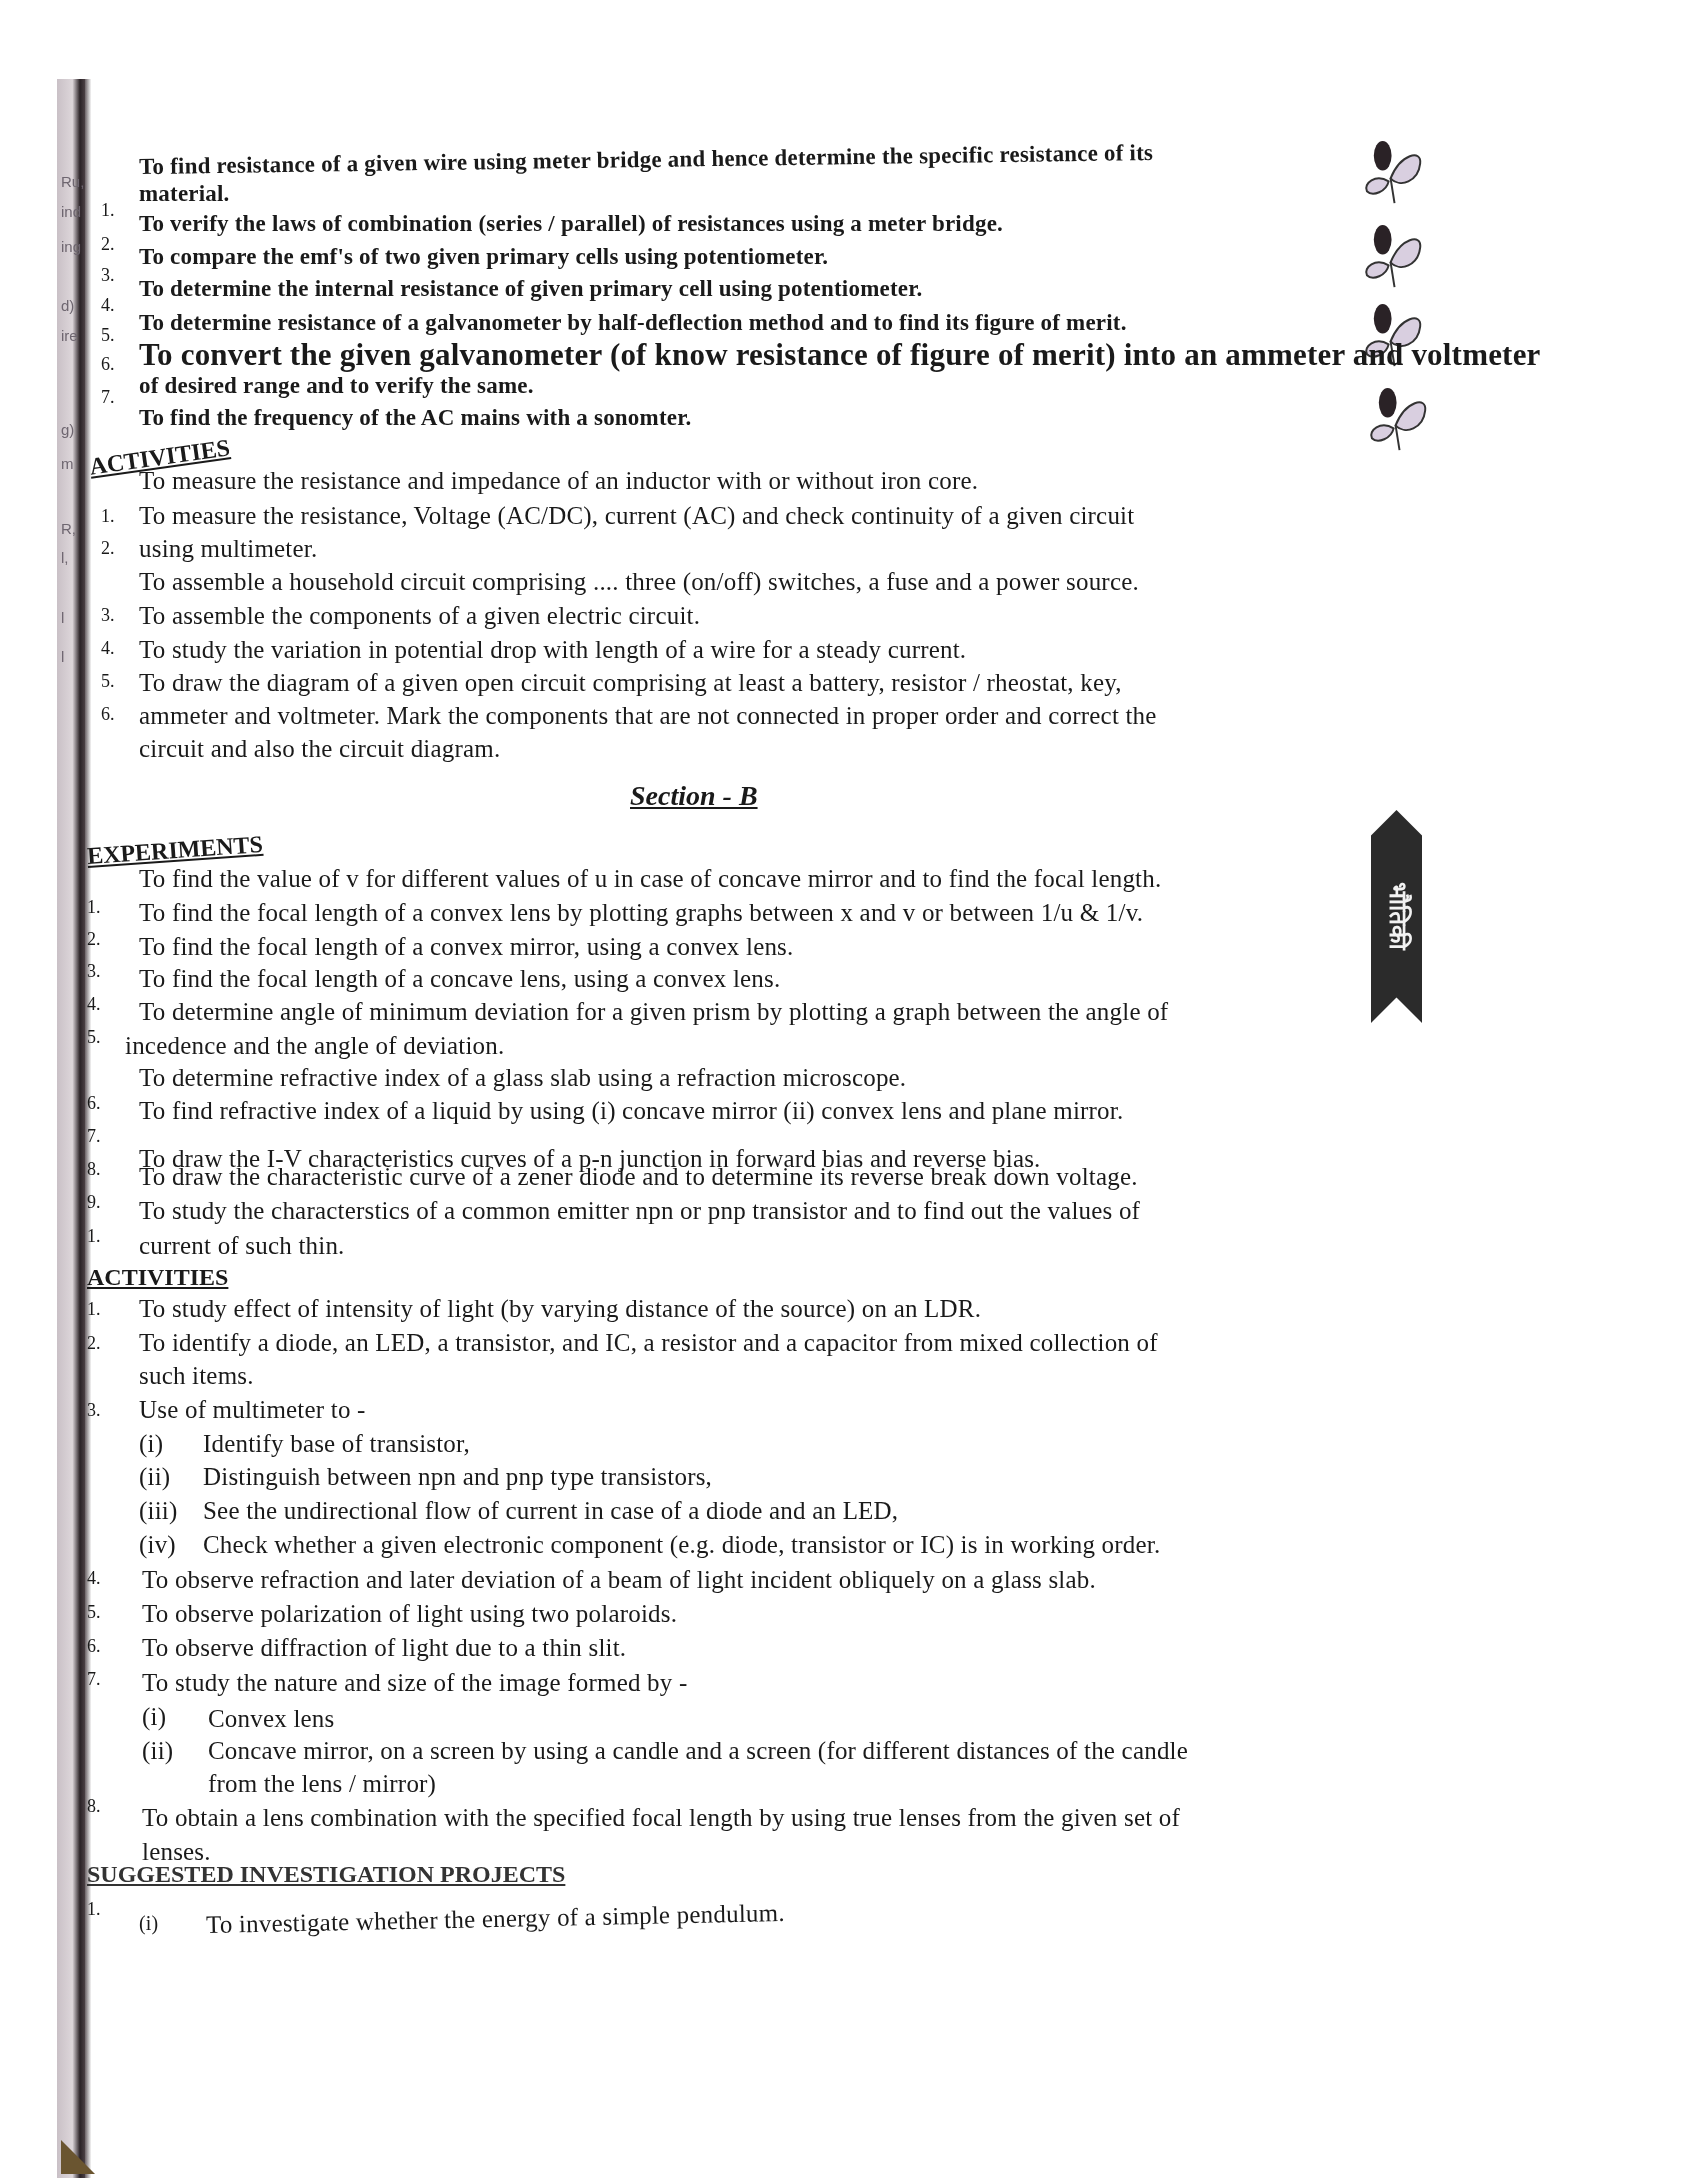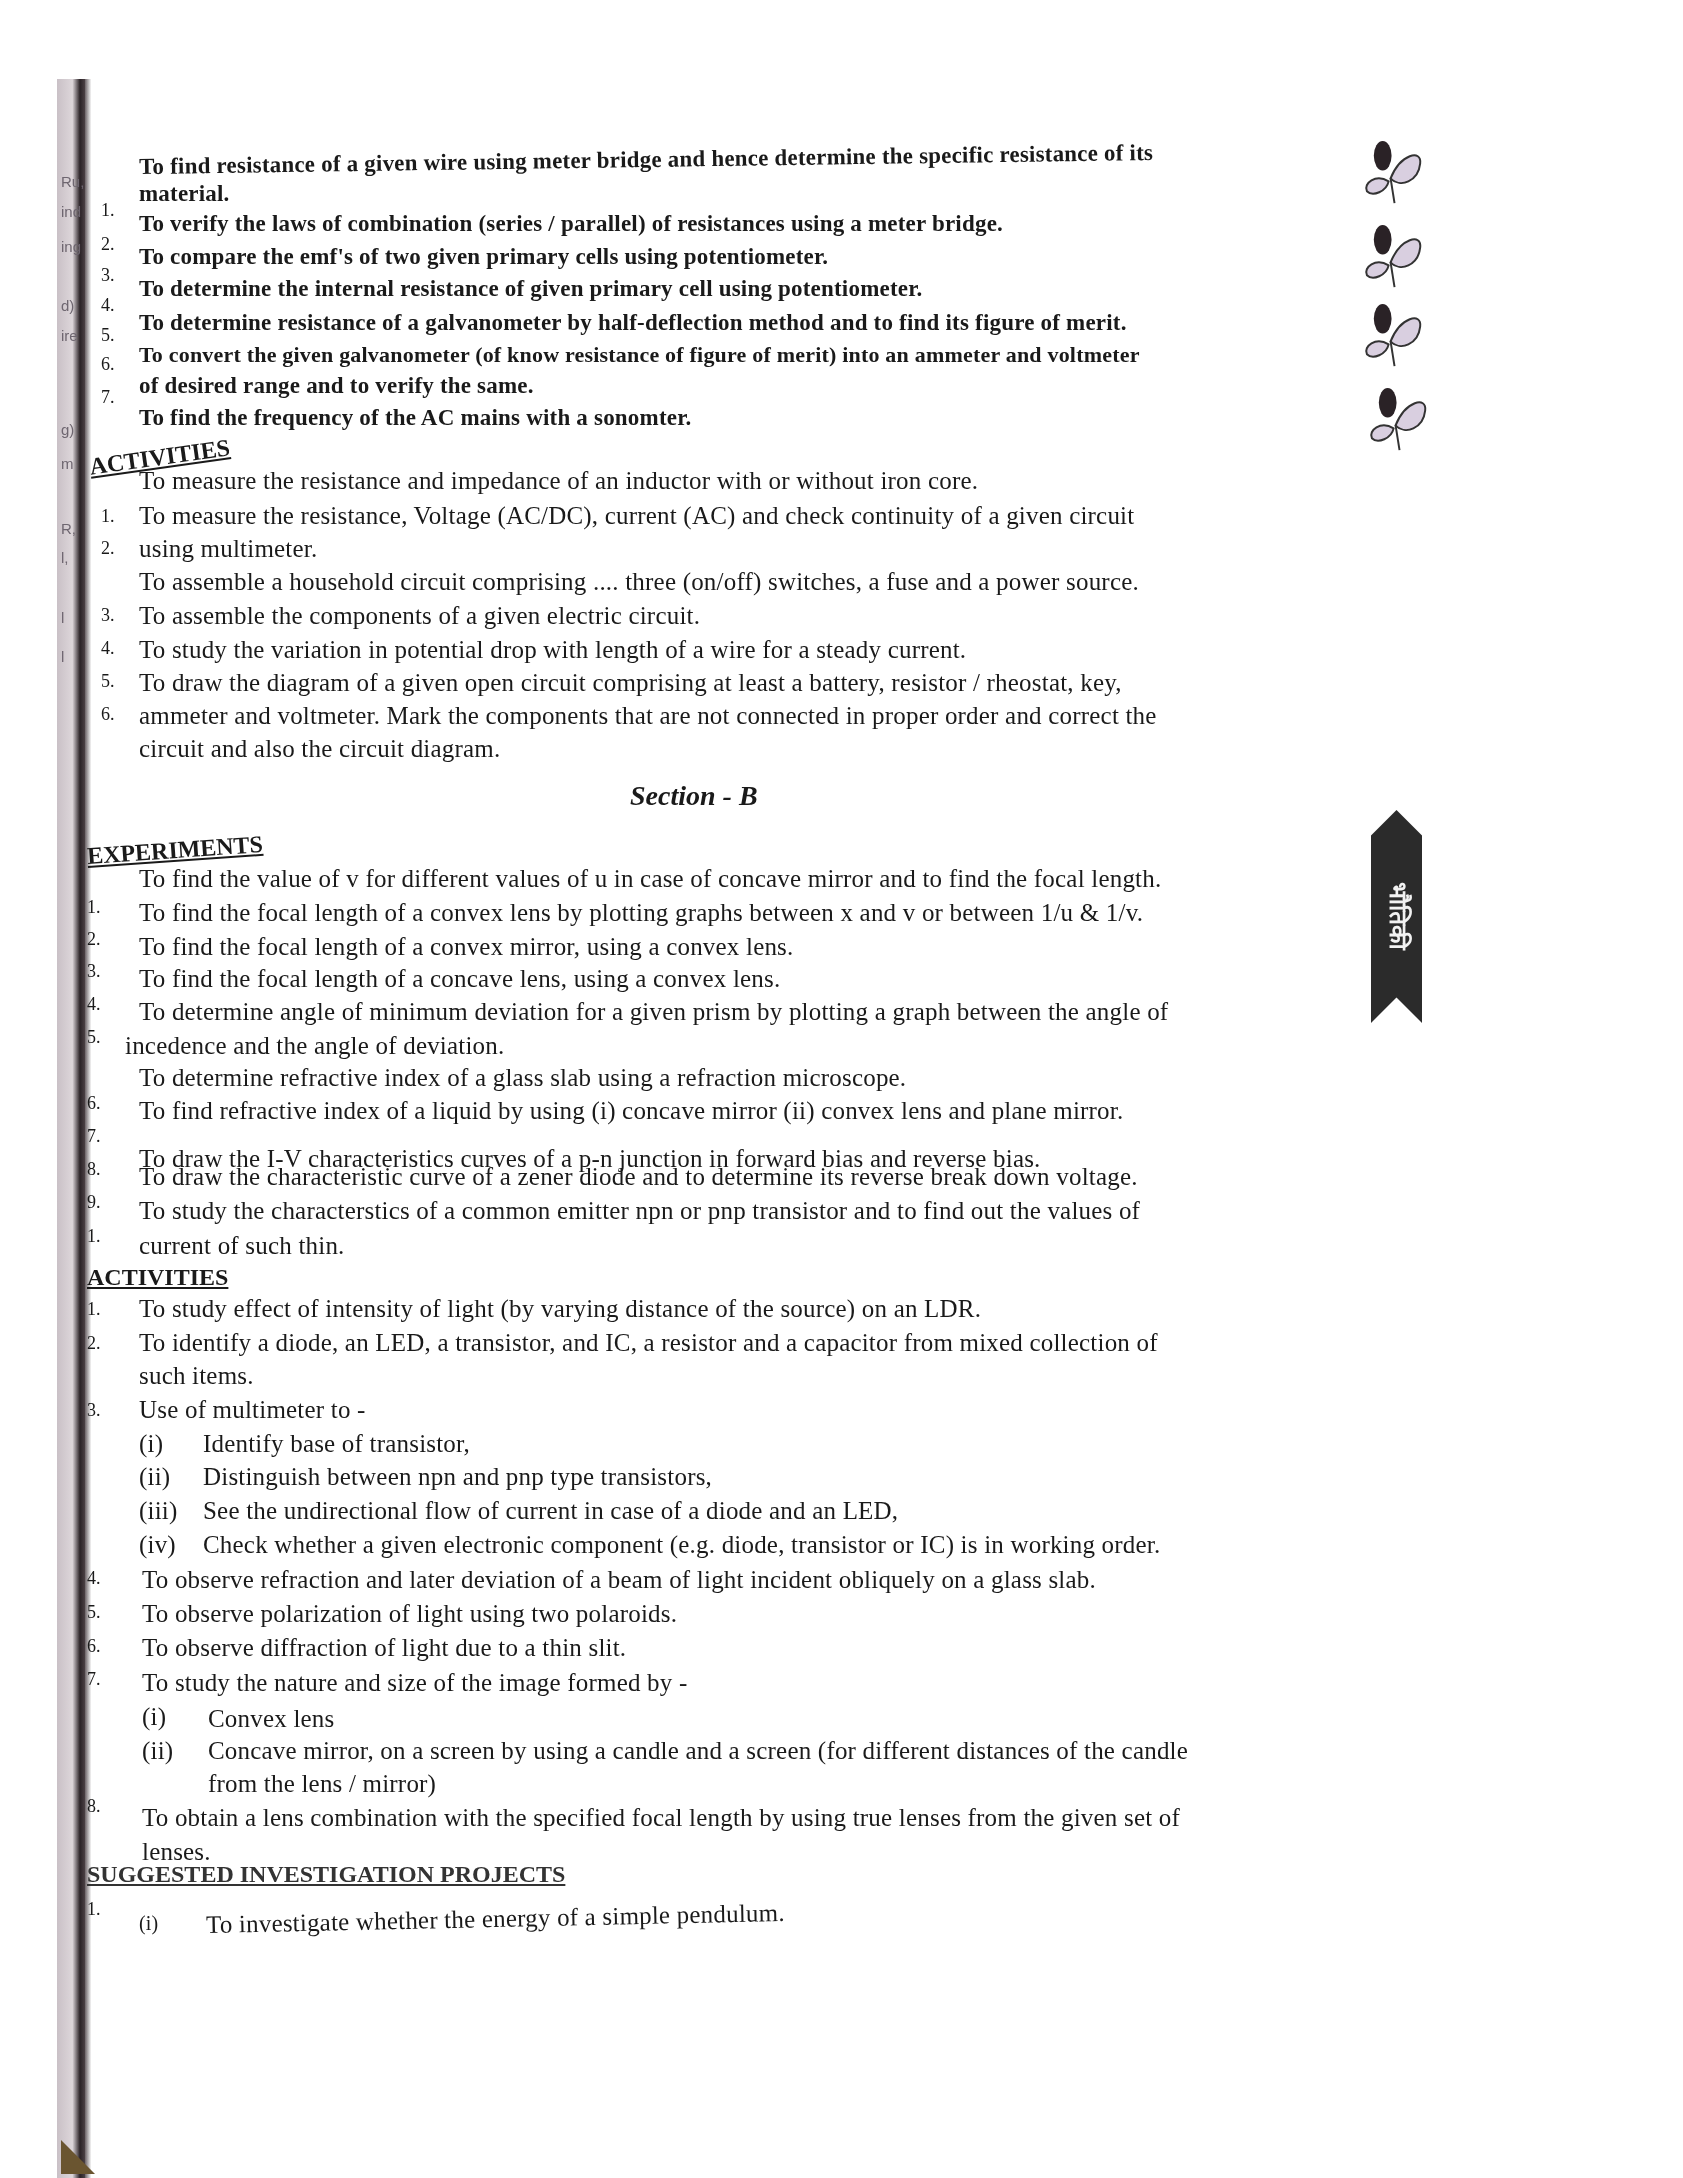--- a/index.html
+++ b/index.html
@@ -13,21 +13,21 @@
   .page-edge-inner { position: absolute; left: 85px; top: 79px; width: 6px; height: 2099px; background: linear-gradient(to right, #6b6266, #f5f5f5); }
   .corner-fold {
     position: absolute; left: 61px; top: 2140px; width: 0; height: 0;
     border-left: 34px solid #6a5530; border-top: 34px solid transparent;
   }
   .margin-ghost { position: absolute; left: 61px; font-size: 15px; color: #6e6670; font-family: "Liberation Sans", sans-serif; }
 
   .line { position: absolute; font-size: 25px; line-height: 32px; white-space: nowrap; letter-spacing: 0.2px; }
   .num { position: absolute; font-size: 18px; line-height: 32px; width: 36px; }
   .heading { position: absolute; font-size: 25px; font-weight: bold; text-decoration: underline; white-space: nowrap; }
-  .section-title { position: absolute; left: 630px; top: 780px; font-size: 28px; font-weight: bold; font-style: italic; }
+  .section-title { position: absolute; left: 630px; top: 780px; font-size: 28px; font-weight: bold; font-style: italic; text-decoration: underline; }
 
   .bold-ish { font-weight: bold; }
 
   .ribbon {
     position: absolute; left: 1371px; top: 810px; width: 51px; height: 213px;
     background: #2b2b2b;
     clip-path: polygon(0 12%, 50% 0, 100% 12%, 100% 100%, 50% 88%, 0 100%);
   }
   .ribbon-text {
     position: absolute; left: 1378px; top: 851px; width: 40px; height: 129px;
@@ -95,21 +95,21 @@
   <span class="num" style="left:101px; top:259px">3.</span>
   <div class="line bold-ish" style="left:139px; top:241px; font-size:23px">To compare the emf's of two given primary cells using potentiometer.</div>
 
   <span class="num" style="left:101px; top:289px">4.</span>
   <div class="line bold-ish" style="left:139px; top:273px; font-size:23px">To determine the internal resistance of given primary cell using potentiometer.</div>
 
   <span class="num" style="left:101px; top:319px">5.</span>
   <div class="line bold-ish" style="left:139px; top:307px; font-size:23px">To determine resistance of a galvanometer by half-deflection method and to find its figure of merit.</div>
 
   <span class="num" style="left:101px; top:348px">6.</span>
-  <div class="line bold-ish" style="left:139px; top:339px; font-size:22px">To convert the given galvanometer (of know resistance of figure of merit) into an ammeter and voltmeter</div>
+  <div class="line bold-ish" style="left:139px; top:339px; font-size:31px">To convert the given galvanometer (of know resistance of figure of merit) into an ammeter and voltmeter</div>
   <div class="line bold-ish" style="left:139px; top:370px; font-size:23px">of desired range and to verify the same.</div>
 
   <span class="num" style="left:101px; top:381px">7.</span>
   <div class="line bold-ish" style="left:139px; top:402px; font-size:23px">To find the frequency of the AC mains with a sonomter.</div>
 </div>
 
 <div>
   <div class="heading" style="left:89px; top:444px; transform:rotate(-8deg); font-size:24px">ACTIVITIES</div>
 
   <span class="num" style="left:101px; top:500px">1.</span>

